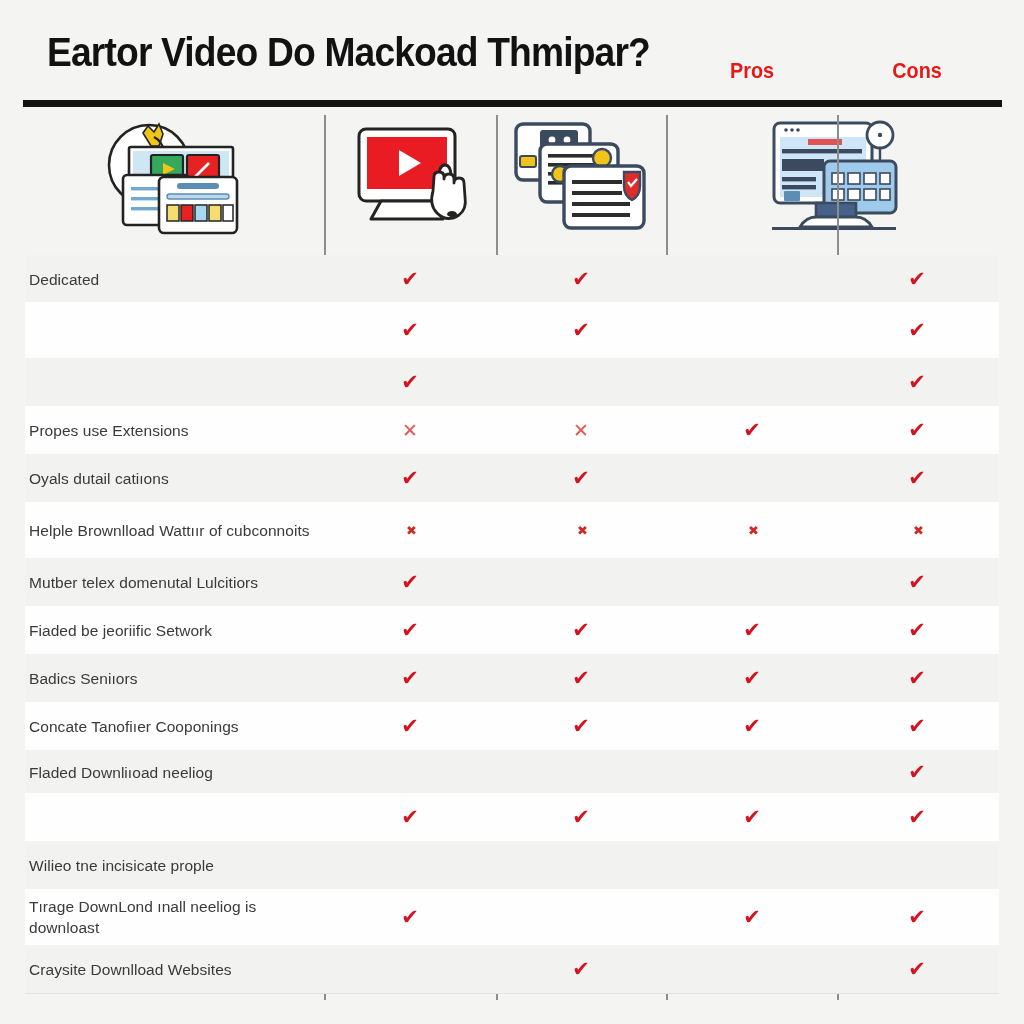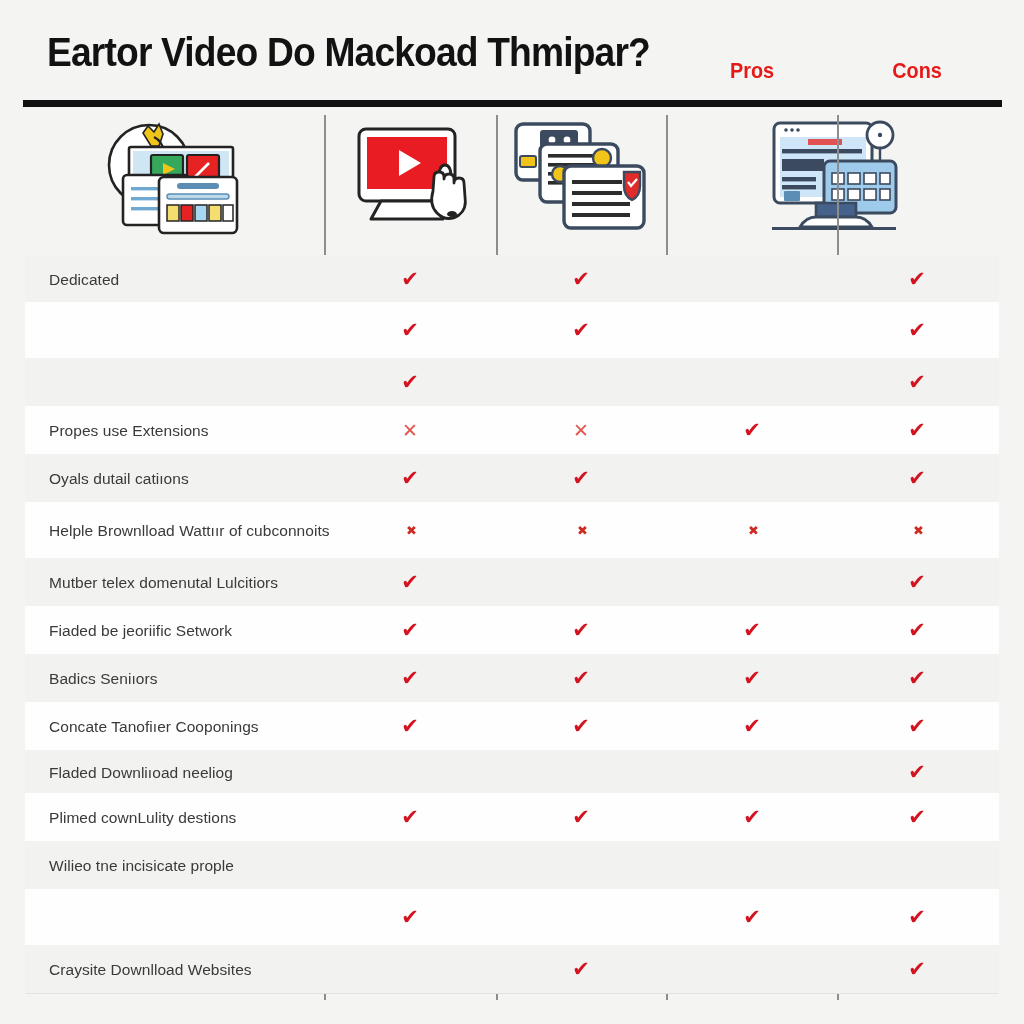--- a/index.html
+++ b/index.html
@@ -104,21 +104,21 @@
   .row.even { background: #fefefe; }
   .row-sep {
     position: absolute;
     left: 25px;
     width: 974px;
     height: 1px;
     background: #e3e3e1;
   }
   .row-label {
     position: absolute;
-    left: 24px;
+    left: 4px;
     right: 0;
     top: 50%;
     transform: translateY(-50%);
     font-size: 15.5px;
     line-height: 21px;
     color: #3a3a3a;
     font-family: "Liberation Sans", sans-serif;
     width: 285px;
     letter-spacing: 0.05px;
   }
@@ -347,32 +347,32 @@
         <div class="mark check" style="left: 707px; width: 40px;">✔</div>
         <div class="mark check" style="left: 872px; width: 40px;">✔</div>
       </div>
       <div class="row-sep" style="top: 646px;"></div>
       <div class="row odd" style="top: 646px; height: 43px;">
         <div class="row-label">Fladed Downliıoad neeliog</div>
         <div class="mark check" style="left: 872px; width: 40px;">✔</div>
       </div>
       <div class="row-sep" style="top: 689px;"></div>
       <div class="row even" style="top: 689px; height: 48px;">
-        <div class="row-label">Plimed cownLulity destions</div>
         <div class="mark check" style="left: 365px; width: 40px;">✔</div>
         <div class="mark check" style="left: 536px; width: 40px;">✔</div>
         <div class="mark check" style="left: 707px; width: 40px;">✔</div>
         <div class="mark check" style="left: 872px; width: 40px;">✔</div>
       </div>
       <div class="row-sep" style="top: 737px;"></div>
       <div class="row odd" style="top: 737px; height: 48px;">
         <div class="row-label">Wilieo tne incisicate prople</div>
       </div>
       <div class="row-sep" style="top: 785px;"></div>
       <div class="row even" style="top: 785px; height: 56px;">
+        <div class="row-label">Tırage DownLond ınall neeliog is downloast</div>
         <div class="mark check" style="left: 365px; width: 40px;">✔</div>
         <div class="mark check" style="left: 707px; width: 40px;">✔</div>
         <div class="mark check" style="left: 872px; width: 40px;">✔</div>
       </div>
       <div class="row-sep" style="top: 841px;"></div>
       <div class="row odd" style="top: 841px; height: 48px;">
         <div class="row-label">Craysite Downlload Websites</div>
         <div class="mark check" style="left: 536px; width: 40px;">✔</div>
         <div class="mark check" style="left: 872px; width: 40px;">✔</div>
       </div>

